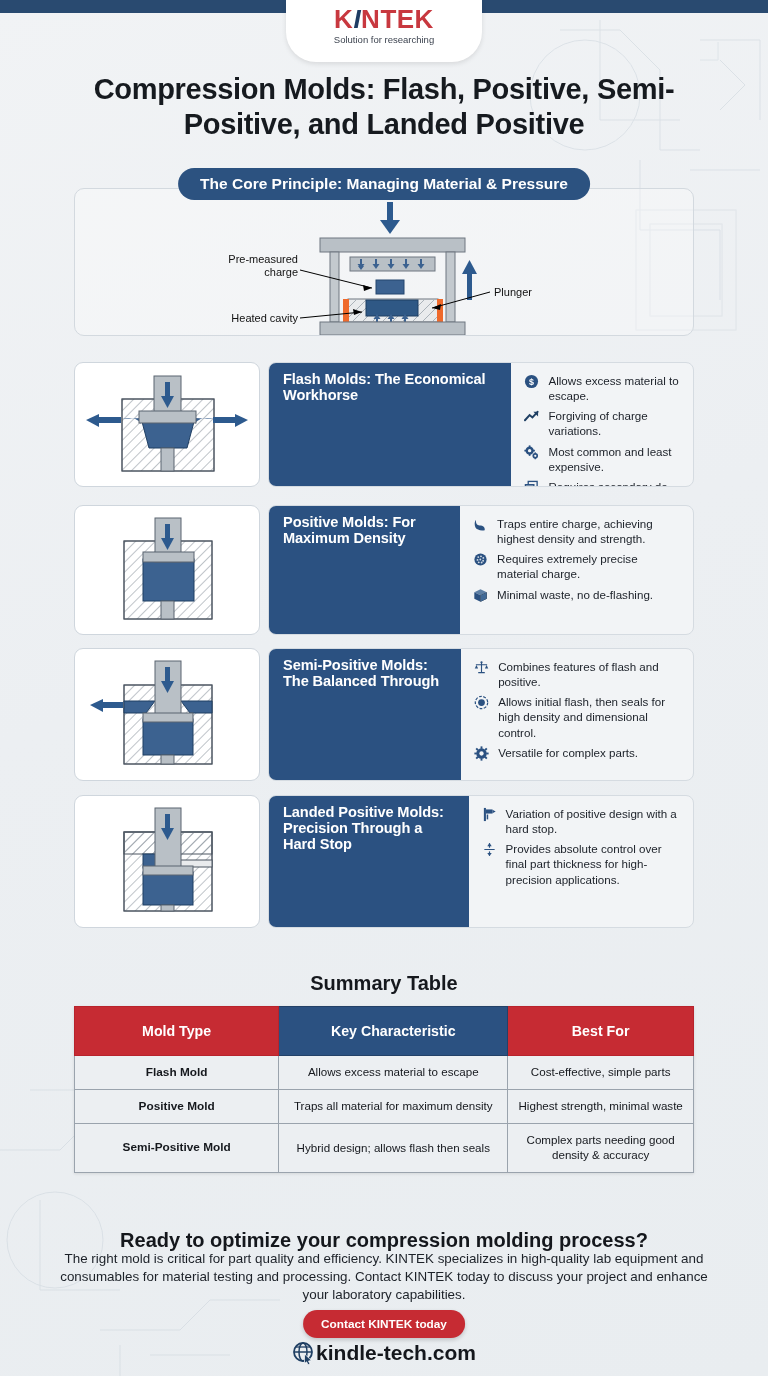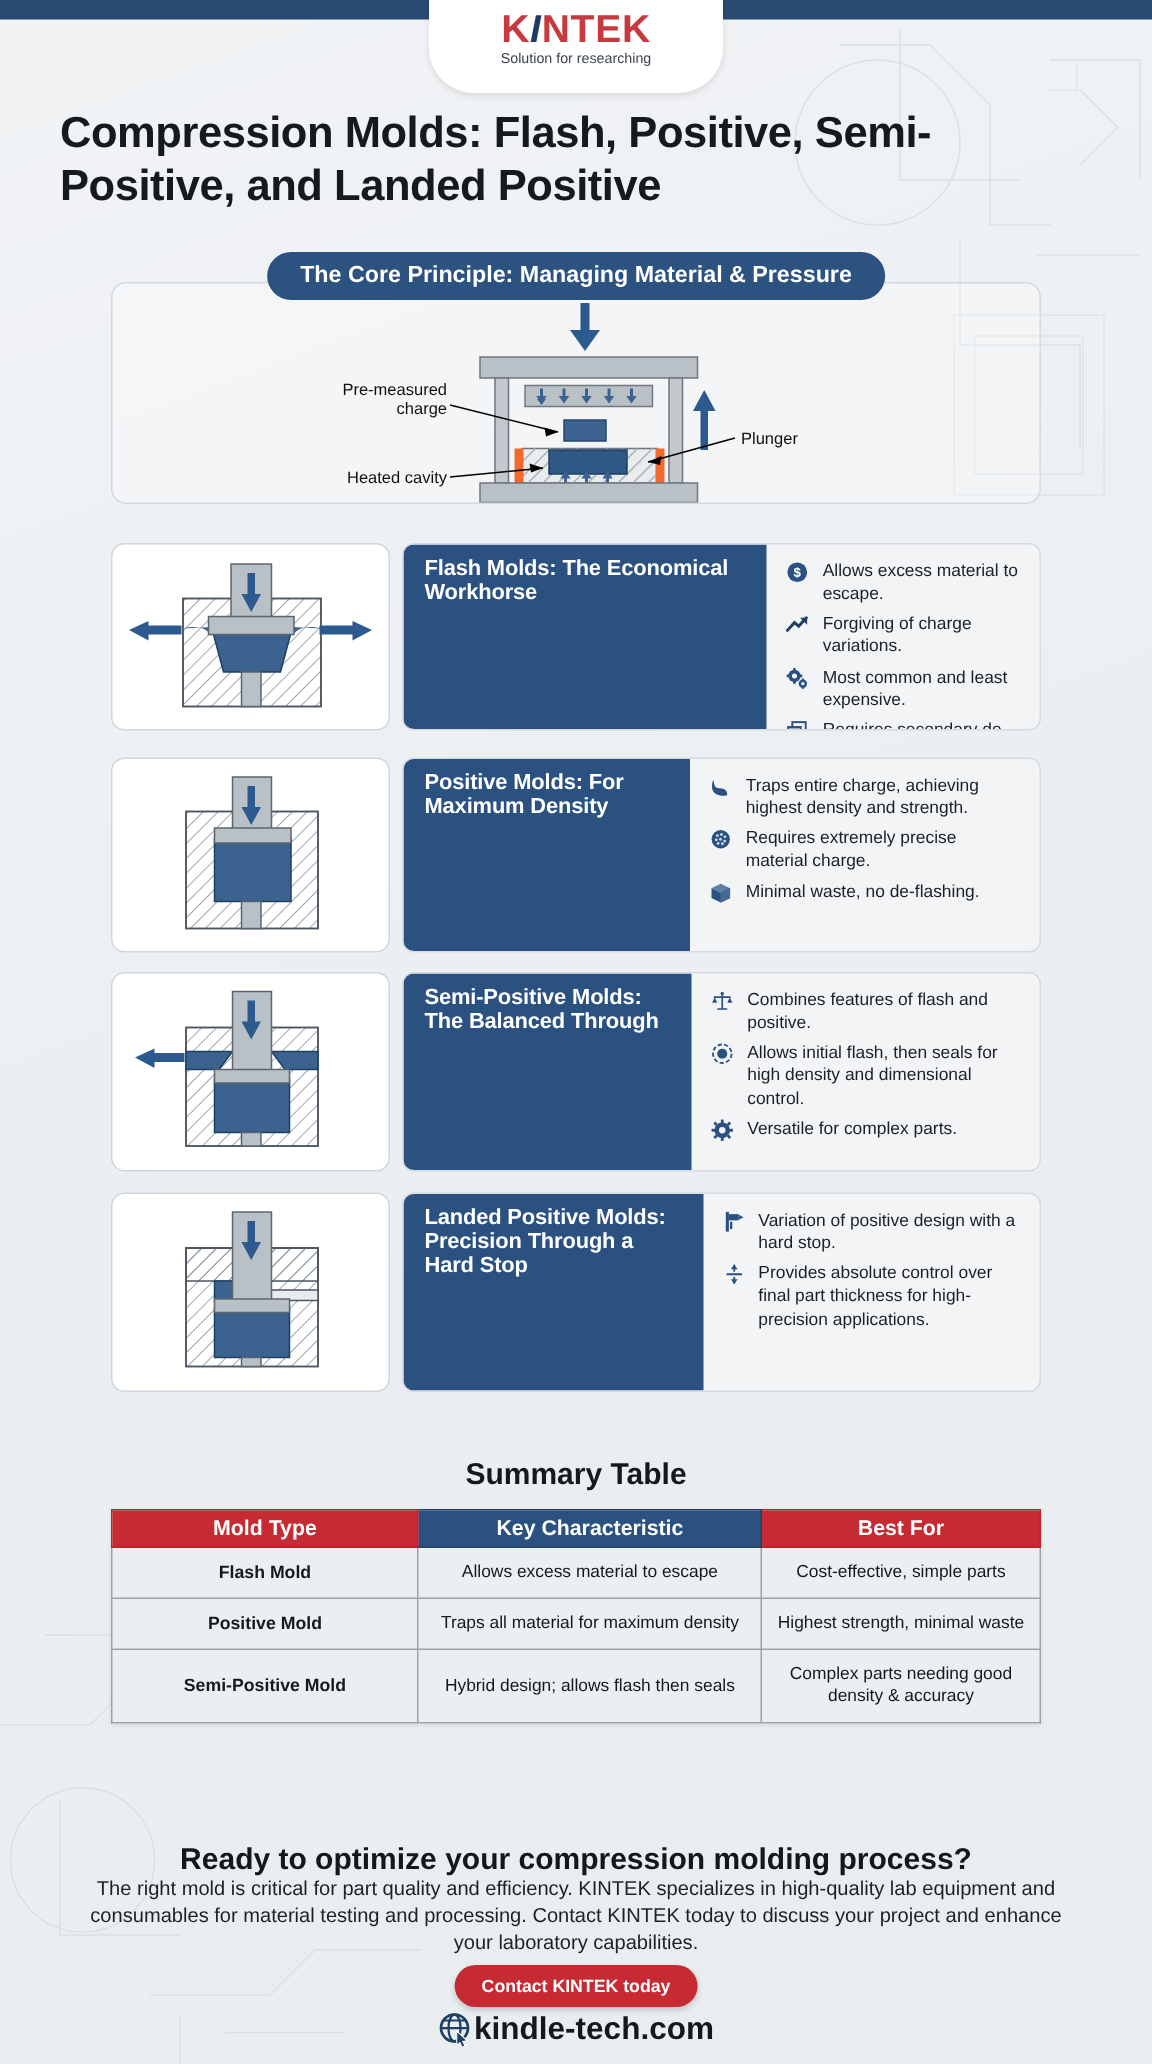--- a/index.html
+++ b/index.html
@@ -33,21 +33,21 @@
   }
   .logo-word {
     font-size: 26px; font-weight: bold; letter-spacing: .5px;
     color: #c8383f; line-height: 1.05;
   }
   .logo-word .i-mark { color: #1f3c63; font-style: italic; font-weight: bold; }
   .logo-tag { font-size: 9.5px; color: #3d4450; margin-top: 1px; }
 
   .title {
     position: absolute; top: 72px; left: 0; width: 768px;
-    text-align: left; font-size: 29px; font-weight: bold;
+    text-align: center; font-size: 29px; font-weight: bold;
     color: #161a1f; line-height: 1.22; letter-spacing: -.3px;
     padding: 0 40px;
   }
 
   
   .core-panel {
     position: absolute; left: 74px; top: 188px; width: 620px; height: 148px;
     border: 1px solid #d3d9df; border-radius: 10px; background: rgba(255,255,255,.30);
   }
   .core-pill {
@@ -87,21 +87,21 @@
     position: absolute; left: 0; top: 972px; width: 768px; text-align: center;
     font-size: 20px; font-weight: bold; color: #15181d;
   }
   table.summary {
     position: absolute; left: 74px; top: 1006px; width: 620px;
     border-collapse: collapse; table-layout: fixed;
     box-shadow: 0 1px 3px rgba(0,0,0,.10);
   }
   table.summary th {
     color: #fff; font-size: 14.2px; font-weight: bold;
-    padding: 4px 6px; text-align: center; border: 1px solid #b8232c;
+    padding: 16px 6px; text-align: center; border: 1px solid #b8232c;
   }
   table.summary th.red  { background: #c62b33; }
   table.summary th.blue { background: #2b5181; border-color:#234167; }
   table.summary td {
     font-size: 11.6px; color: #15181d; text-align: center;
     padding: 9px 8px; border: 1px solid #9aa3ad; background: #eceff2;
     line-height: 1.28;
   }
   table.summary td.first { font-weight: bold; font-size: 11.8px; }
 

